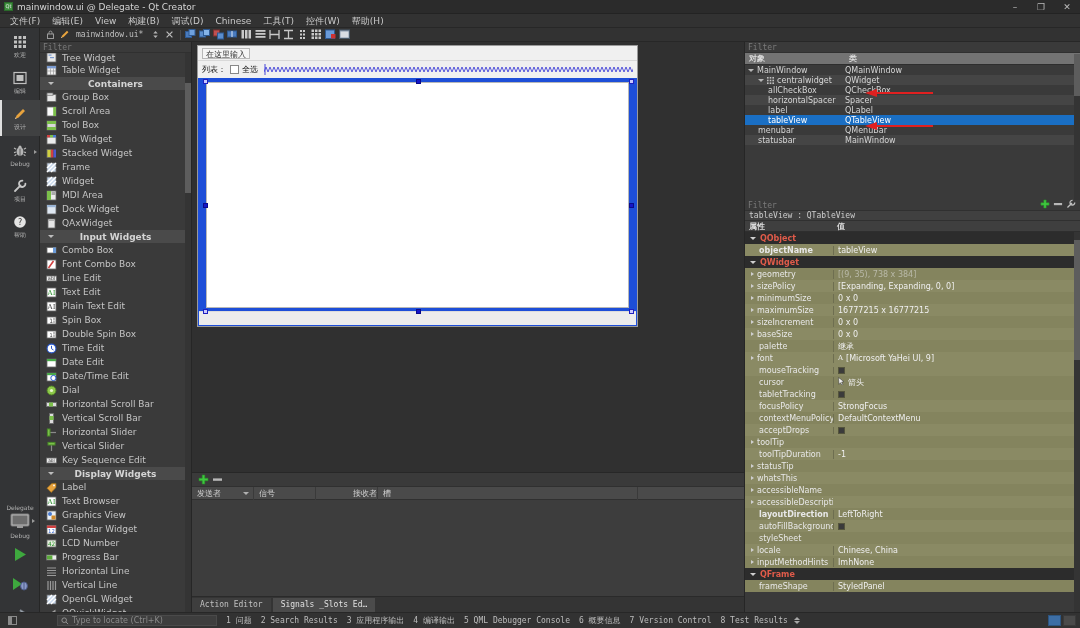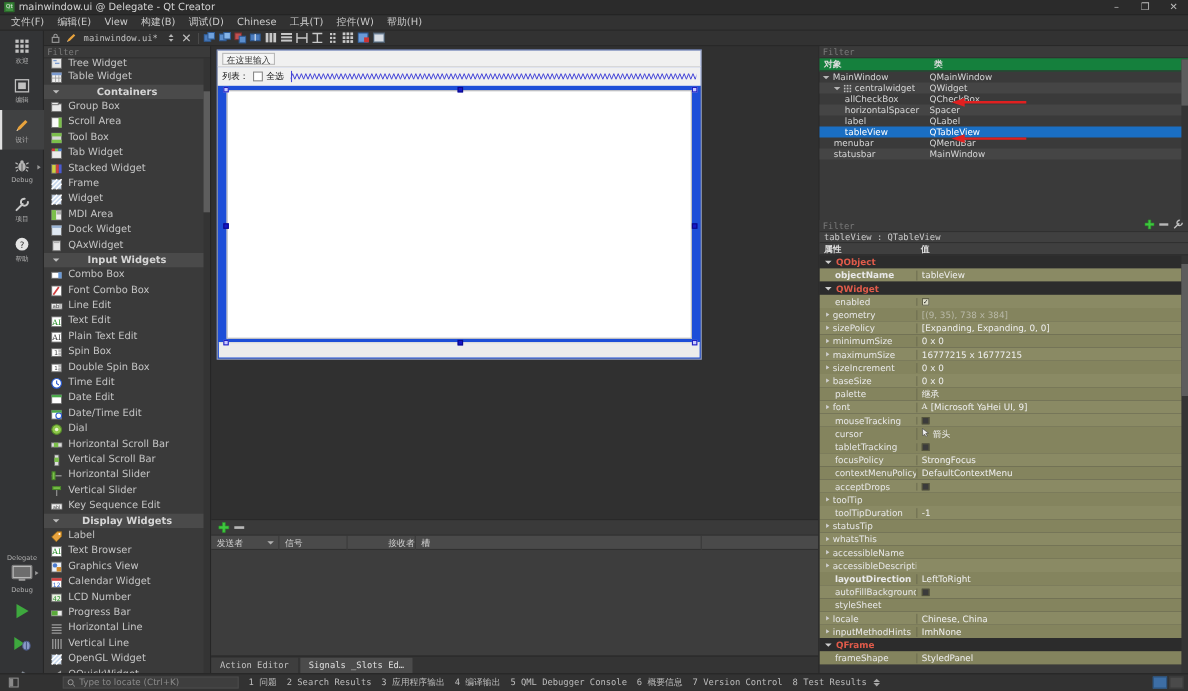--- a/index.html
+++ b/index.html
@@ -213,21 +213,21 @@
     background: #3e3e3e; margin-right: 2px; white-space: nowrap;
   }
   .btab.active { background: #4b4b4b; color: #e0e0e0; }
 
   
   .objtree {
     position: absolute; top: 42px; left: 744px; width: 336px; height: 158px;
     background: #3a3a3a; border-left: 1px solid #262626;
   }
   .ot-header {
-    height: 12px; background: #15803d; display: flex;
+    height: 12px; background: #737373; display: flex;
     border-bottom: 1px solid #2e2e2e;
   }
   .ot-h {
     font-size: 8px; color: #ddd; font-weight: bold; padding-left: 4px;
     line-height: 12px; height: 12px;
   }
   .ot-row { height: 10px; display: flex; align-items: center; font-size: 8px; }
   .ot-row.alt { background: #454545; }
   .ot-row.sel { background: #1a6fc4; color: #fff; }
   .ot-name { padding-left: 4px; color: #d6d6d6; white-space: nowrap; overflow: hidden; }
@@ -1135,28 +1135,20 @@
           <div class="pe-val">
             <span>tableView</span>
           </div>
         </div>
         <div class="pe-row grp">
           <div class="pe-key">
             <span style="width: 0px; height: 0px; border-left: 3px solid transparent; border-right: 3px solid transparent; border-top: 3px solid rgb(207, 207, 207); margin-right: 4px; margin-left: -7px; display: inline-block;"></span>
             <span>QWidget</span>
           </div>
         </div>
-        <div class="pe-row v1">
-          <div class="pe-key indent">
-            <span>enabled</span>
-          </div>
-          <div class="pe-val">
-            <span class="chk-on">✓</span>
-          </div>
-        </div>
         <div class="pe-row v0">
           <div class="pe-key indent">
             <span class="pe-exp" style="margin-left: -8px;"></span>
             <span>geometry</span>
           </div>
           <div class="pe-val dim">
             <span>[(9, 35), 738 x 384]</span>
           </div>
         </div>
         <div class="pe-row v1">

